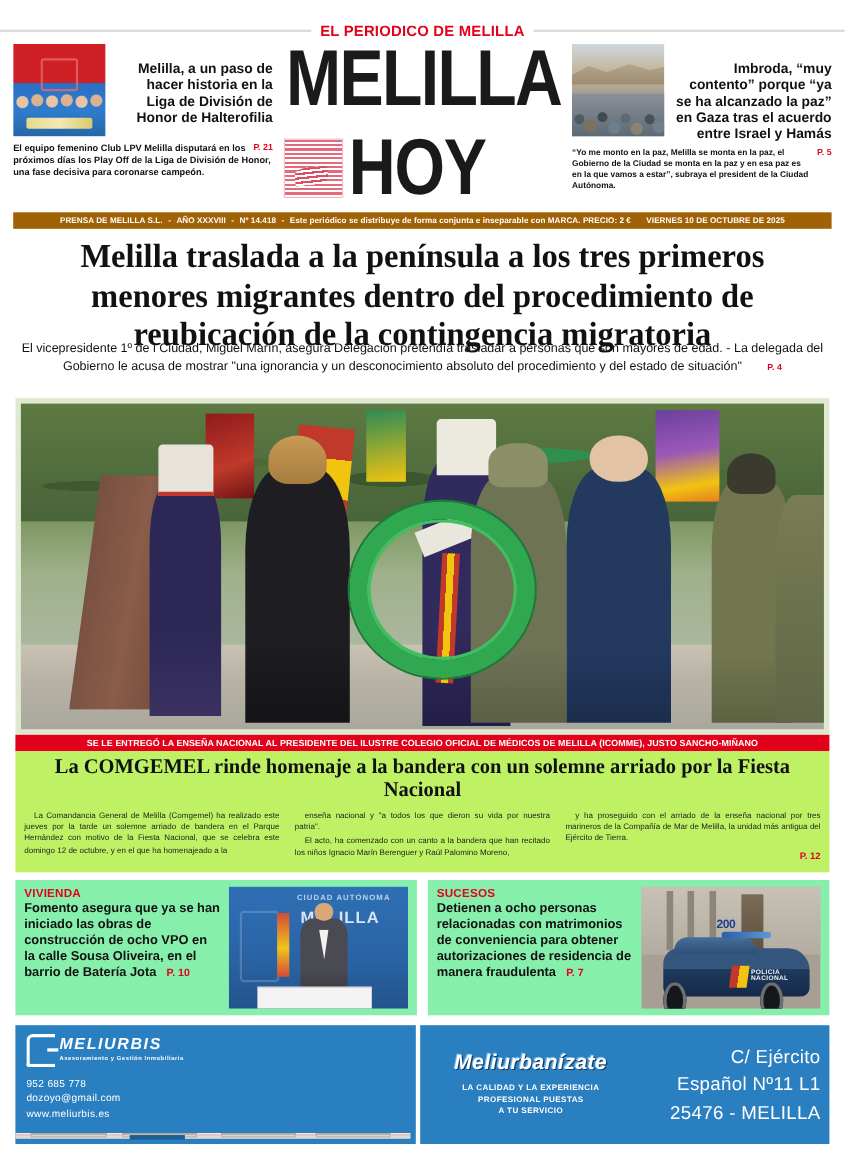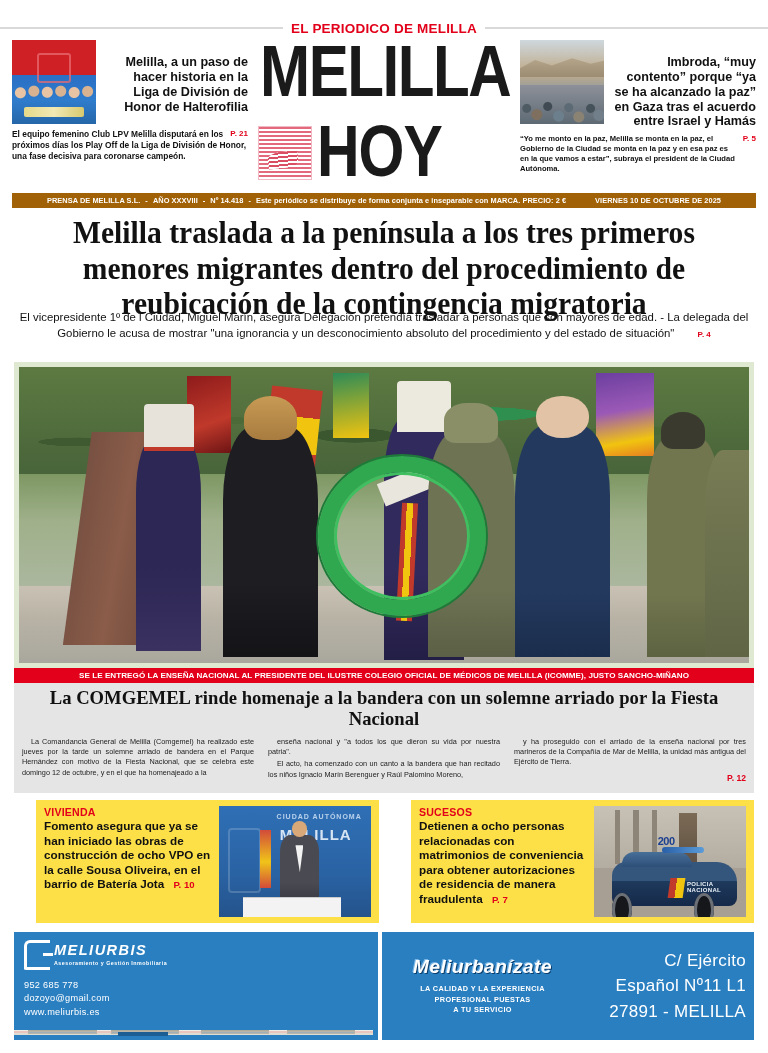--- a/index.html
+++ b/index.html
@@ -122,21 +122,21 @@
   }
 
   
   .infobar {
     position: absolute; left: 12px; top: 193px; width: 744px; height: 15px;
     background: #a16207; color: #fff;
     display: flex; align-items: center; justify-content: center;
     font-size: 7.4px; font-weight: bold; letter-spacing: .05px; white-space: nowrap;
   }
   .infobar .sep { padding: 0 5px; }
-  .infobar .date { padding-left: 29px; }
+  .infobar .date { padding-left: 14px; }
 
   
   .lead-head {
     position: absolute; left: 14px; top: 216px; width: 740px;
     font-family: "Liberation Serif", serif;
     font-weight: bold; font-size: 30.5px; line-height: 1.17;
     color: #111; text-align: center;
     transform: scaleX(.97); transform-origin: center top;
   }
   .lead-deck {
@@ -227,40 +227,40 @@
   .photo-caption {
     position: absolute; left: 14px; top: 668px; width: 740px; height: 15px;
     background: #e2001a; color: #fff; display: flex; align-items: center;
     justify-content: center; font-size: 8.1px; font-weight: bold;
     letter-spacing: .05px; white-space: nowrap;
   }
 
   
   .story2 {
     position: absolute; left: 14px; top: 683px; width: 740px; height: 110px;
-    background: #e5e5e5; padding: 4px 8px 6px;
+    background: #bef264; padding: 4px 8px 6px;
   }
   .story2-head {
     font-family: "Liberation Serif", serif; font-weight: bold;
     font-size: 19px; line-height: 1.12; text-align: center; color: #111;
     transform: scaleX(.98); transform-origin: center;
   }
   .story2-cols {
     margin-top: 7px; display: flex; gap: 14px;
     font-family: "Liberation Sans", sans-serif;
     font-size: 7.3px; line-height: 1.42; color: #1c1c1c; text-align: justify;
   }
   .story2-cols > div { flex: 1; }
   .story2-cols p { text-indent: 9px; }
   .story2-cols p + p { margin-top: 2px; }
   .story2 .pageref { display: block; text-align: right; margin-top: 4px; font-size: 8.6px; }
 
   
   .boxes { position: absolute; left: 14px; top: 800px; width: 740px; height: 123px; display: flex; gap: 10px; }
-  .box { flex: 1; background: #fde047; padding: 6px 8px; display: flex; gap: 8px; margin-left: 22px; }
+  .box { flex: 1; background: #86efac; padding: 6px 8px; display: flex; gap: 8px; }
   .box-text { width: 51%; }
   .box-kicker { color: #e2001a; font-weight: bold; font-size: 10.6px; letter-spacing: .2px; }
   .box-head { font-size: 11.7px; font-weight: bold; line-height: 1.24; color: #111; margin-top: 1px; }
   .box-head .pageref { font-size: 9.6px; margin-left: 6px; }
   .box-photo { flex: 1; position: relative; overflow: hidden; }
 
   
   .ph-viv { width: 100%; height: 100%; background: linear-gradient(180deg,#2f6fb5,#2a63a4 60%,#24538b 100%); position: relative; }
   .ph-viv .wordmark { position: absolute; left: 38%; top: 6%; color: #cfe2f6; font-size: 7px;
      font-weight: bold; letter-spacing: 1px; opacity: .85; }
@@ -536,18 +536,18 @@
         <div class="ad-logo2">Meliurbanízate</div>
         <div class="ad-sub">
           <div>LA CALIDAD Y LA EXPERIENCIA</div>
           <div>PROFESIONAL PUESTAS</div>
           <div>A TU SERVICIO</div>
         </div>
       </div>
       <div class="col-b">
         <div class="ad-addr">C/ Ejército</div>
         <div class="ad-addr">Español Nº11 L1</div>
-        <div class="ad-addr">27891 - MELILLA</div>
+        <div class="ad-addr">25476 - MELILLA</div>
       </div>
     </div>
   </div>
 
 </div>
 
 </body></html>

